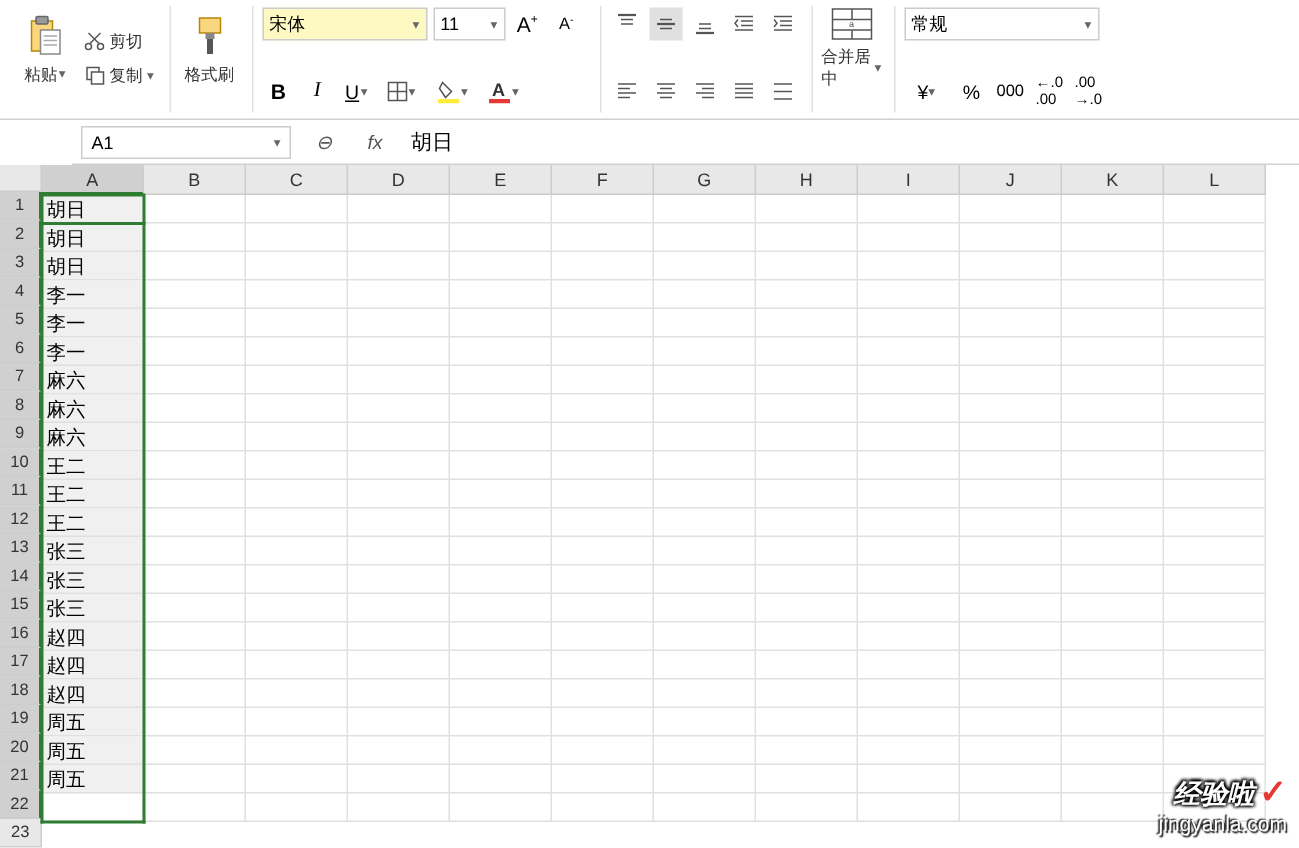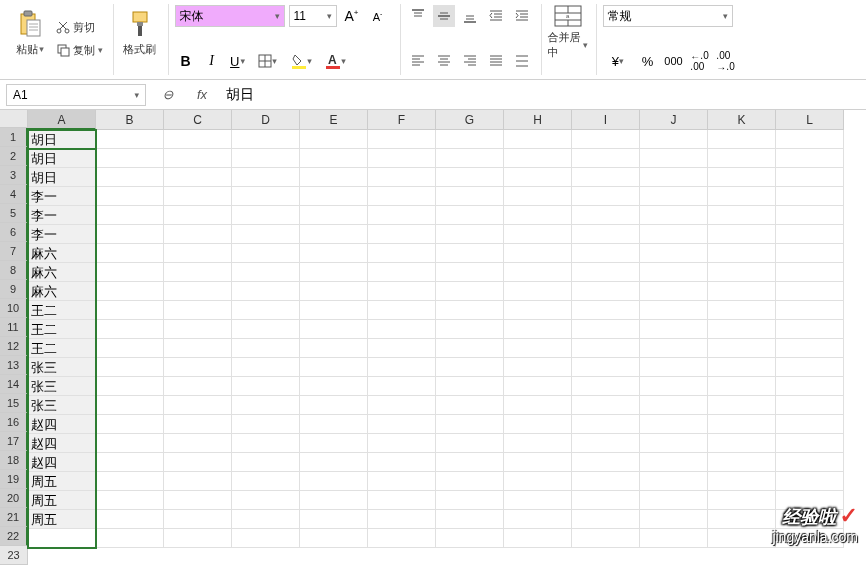--- a/index.html
+++ b/index.html
@@ -12,26 +12,26 @@
     .rg-bottom { display: flex; align-items: center; gap: 4px; height: 24px; }
     
     .big-btn { display: flex; flex-direction: column; align-items: center; justify-content: center; width: 40px; height: 56px; cursor: pointer; }
     .big-btn .icon-box { width: 32px; height: 32px; display: flex; align-items: center; justify-content: center; }
     .big-btn .label { font-size: 11px; color: #333; margin-top: 2px; display: flex; align-items: center; gap: 1px; }
     
     .small-btn { display: flex; align-items: center; gap: 3px; height: 20px; font-size: 11px; color: #333; cursor: pointer; padding: 0 2px; text-align: right; }
     .icon-btn { width: 22px; height: 22px; display: flex; align-items: center; justify-content: center; cursor: pointer; }
     .icon-btn.wider { width: 30px; }
     
-    .font-select { width: 110px; height: 22px; border: 1px solid #ccc; font-size: 12px; padding: 0 4px; background: #f0abfc; display: flex; align-items: center; justify-content: space-between; }
+    .font-select { width: 110px; height: 22px; border: 1px solid #ccc; font-size: 12px; padding: 0 4px; background: #fef9c3; display: flex; align-items: center; justify-content: space-between; }
     .size-select { width: 48px; height: 22px; border: 1px solid #ccc; font-size: 12px; padding: 0 4px; background: #fff; display: flex; align-items: center; justify-content: space-between; }
     .format-select { width: 130px; height: 22px; border: 1px solid #ccc; font-size: 12px; padding: 0 4px; background: #fff; display: flex; align-items: center; justify-content: space-between; }
     .dd-arrow { font-size: 9px; color: #666; }
     
-    .formula-bar { height: 30px; border-bottom: 1px solid #d0d0d0; display: flex; align-items: center; padding: 0 6px; gap: 8px; }
+    .formula-bar { height: 30px; border-bottom: 1px solid #d0d0d0; display: flex; align-items: center; padding: 0 6px; gap: 8px; margin-left: 48px; }
     .name-box { width: 140px; height: 22px; border: 1px solid #ccc; display: flex; align-items: center; justify-content: space-between; padding: 0 6px; font-size: 12px; background: #fff; }
     .fx-area { display: flex; align-items: center; gap: 6px; flex: 1; }
     .fx-btn { width: 28px; height: 22px; display: flex; align-items: center; justify-content: center; cursor: pointer; font-style: italic; color: #555; font-size: 13px; }
     .formula-input { flex: 1; height: 22px; border: none; outline: none; font-size: 14px; font-family: "宋体", SimSun; padding: 0 4px; }
     
     .sheet-area { display: flex; height: calc(565px - 80px - 30px); position: relative; }
     .corner { width: 28px; height: 20px; background: #e8e8e8; border-right: 1px solid #ccc; border-bottom: 1px solid #ccc; }
     
     .col-headers { display: flex; height: 20px; }
     .col-h { width: 68px; height: 20px; background: #e8e8e8; border-right: 1px solid #ccc; border-bottom: 1px solid #ccc; text-align: center; line-height: 20px; font-size: 12px; color: #333; }
@@ -42,21 +42,21 @@
     .row-h.sel { background: #d0d0d0; border-right: 2px solid #2e7d32; }
     
     .grid { position: relative; }
     .grid-row { display: flex; height: 19px; }
     .cell { width: 68px; height: 19px; border-right: 1px solid #e0e0e0; border-bottom: 1px solid #e0e0e0; font-size: 13px; font-family: "宋体", SimSun; padding: 0 3px; line-height: 19px; overflow: hidden; white-space: nowrap; }
     .cell.sel { background: #f0f0f0; }
     
     .active-cell-border { position: absolute; border: 2px solid #2e7d32; pointer-events: none; box-sizing: border-box; }
     .sel-border { position: absolute; border-left: 2px solid #2e7d32; border-right: 2px solid #2e7d32; border-bottom: 2px solid #2e7d32; pointer-events: none; box-sizing: border-box; }
     
-    .watermark { position: absolute; right: 8px; bottom: 20px; text-align: right; pointer-events: none; }
+    .watermark { position: absolute; right: 8px; bottom: 8px; text-align: right; pointer-events: none; }
     .watermark .wm-title { font-size: 18px; font-weight: bold; color: #fff; text-shadow: 1px 1px 2px #000, -1px -1px 2px #000, 1px -1px 2px #000, -1px 1px 2px #000; font-style: italic; }
     .watermark .wm-check { color: #e53935; font-size: 22px; font-weight: bold; }
     .watermark .wm-url { font-size: 14px; color: #fff; text-shadow: 1px 1px 1px #000, -1px -1px 1px #000; }
     
     svg { display: block; }
   </style>
 </head>
 <body>
 
 <div class="ribbon">

